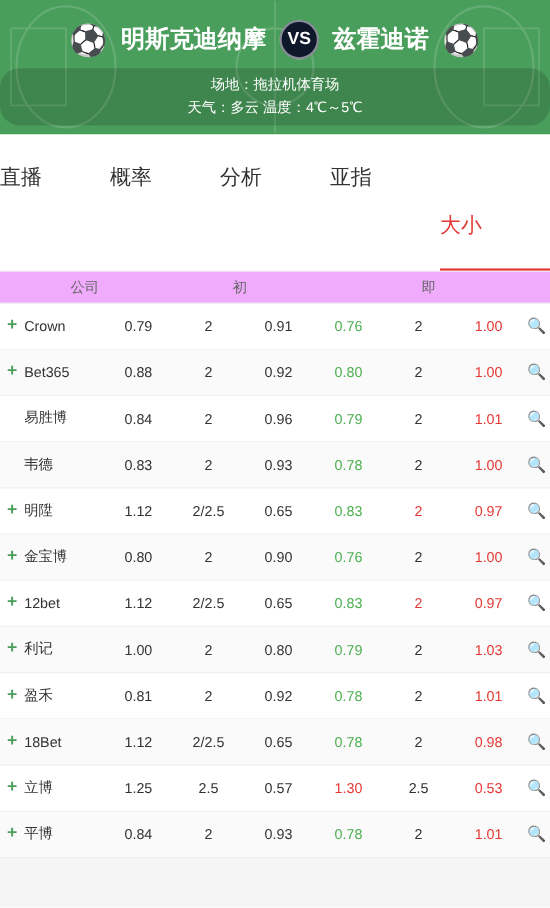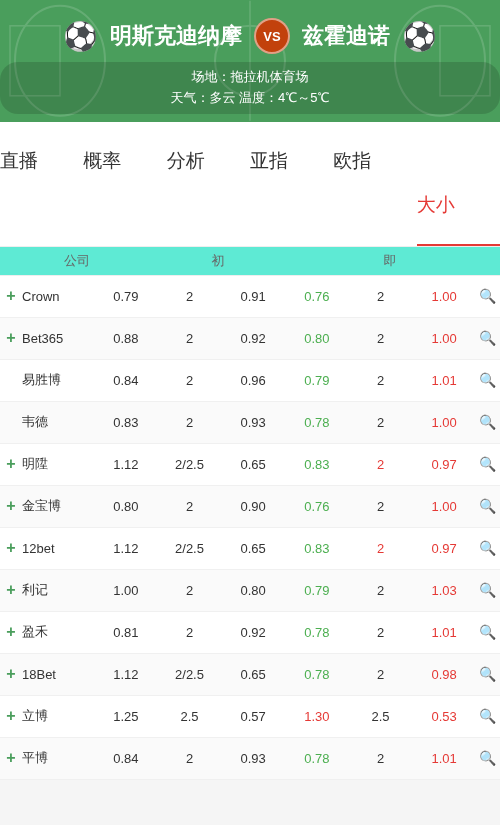--- a/index.html
+++ b/index.html
@@ -31,26 +31,26 @@
       gap: 12px;
       padding: 8px 20px;
       color: white;
     }
     .team-name {
       font-size: 22px;
       font-weight: bold;
       color: white;
     }
     .vs-badge {
-      background: #c2410c;
+      background: #0f172a;
       border: 2px solid rgba(255,255,255,0.5);
       border-radius: 50%;
       width: 36px; height: 36px;
       display: flex; align-items: center; justify-content: center;
-      font-size: 13px;
+      font-size: 16px;
       font-weight: bold;
       color: white;
     }
     .soccer-icon {
       font-size: 28px;
     }
     .match-info {
       position: relative;
       background: rgba(0,0,0,0.15);
       text-align: center;
@@ -81,21 +81,21 @@
       margin-top: 44px;
     }
 
     
     .odds-table {
       width: 100%;
       background: white;
     }
     .table-subheader {
       display: flex;
-      background: #5eead4;
+      background: #f0abfc;
       border-bottom: 1px solid #eee;
       padding: 5px 0;
     }
     .subheader-company {
       width: 110px;
       text-align: center;
       font-size: 13px;
       color: #666;
     }
     .subheader-initial {
@@ -177,21 +177,20 @@
     <div>场地：拖拉机体育场</div>
     <div>天气：多云 温度：4℃～5℃</div>
   </div>
 </div>
 
 <div class="tab-nav">
   <div class="tab-item">直播</div>
   <div class="tab-item">概率</div>
   <div class="tab-item">分析</div>
   <div class="tab-item">亚指</div>
-  <div class="tab-item">欧指</div>
   <div class="tab-item active">大小</div>
 </div>
 
 <div class="table-subheader">
   <div style="width:22px;flex-shrink:0;"></div>
   <div class="subheader-company">公司</div>
   <div class="subheader-initial">初</div>
   <div class="subheader-now">即</div>
   <div style="width:24px;flex-shrink:0;"></div>
 </div>

